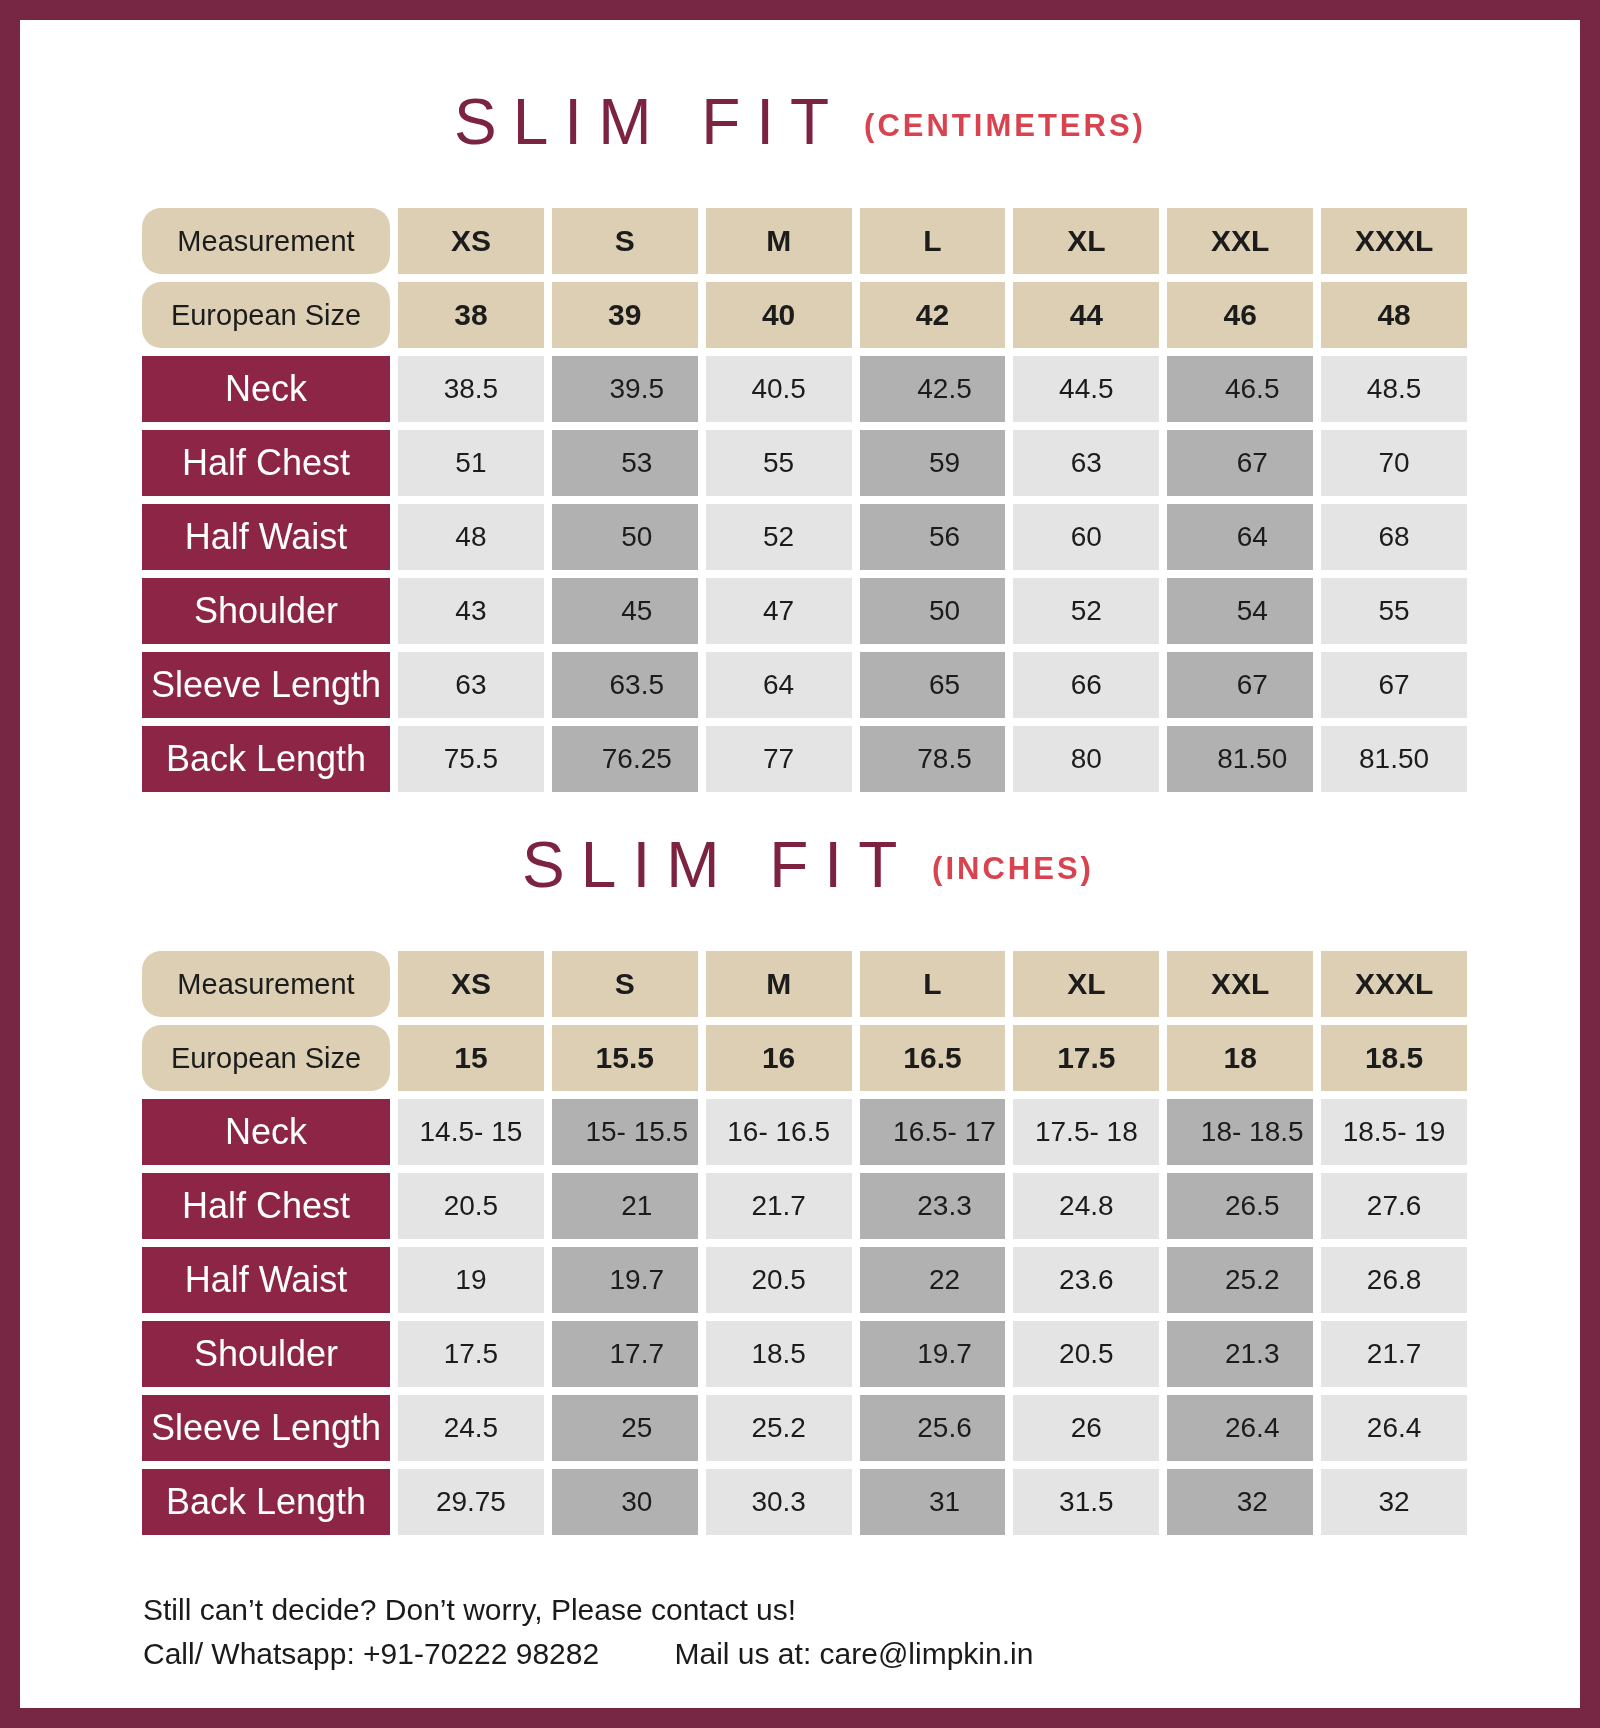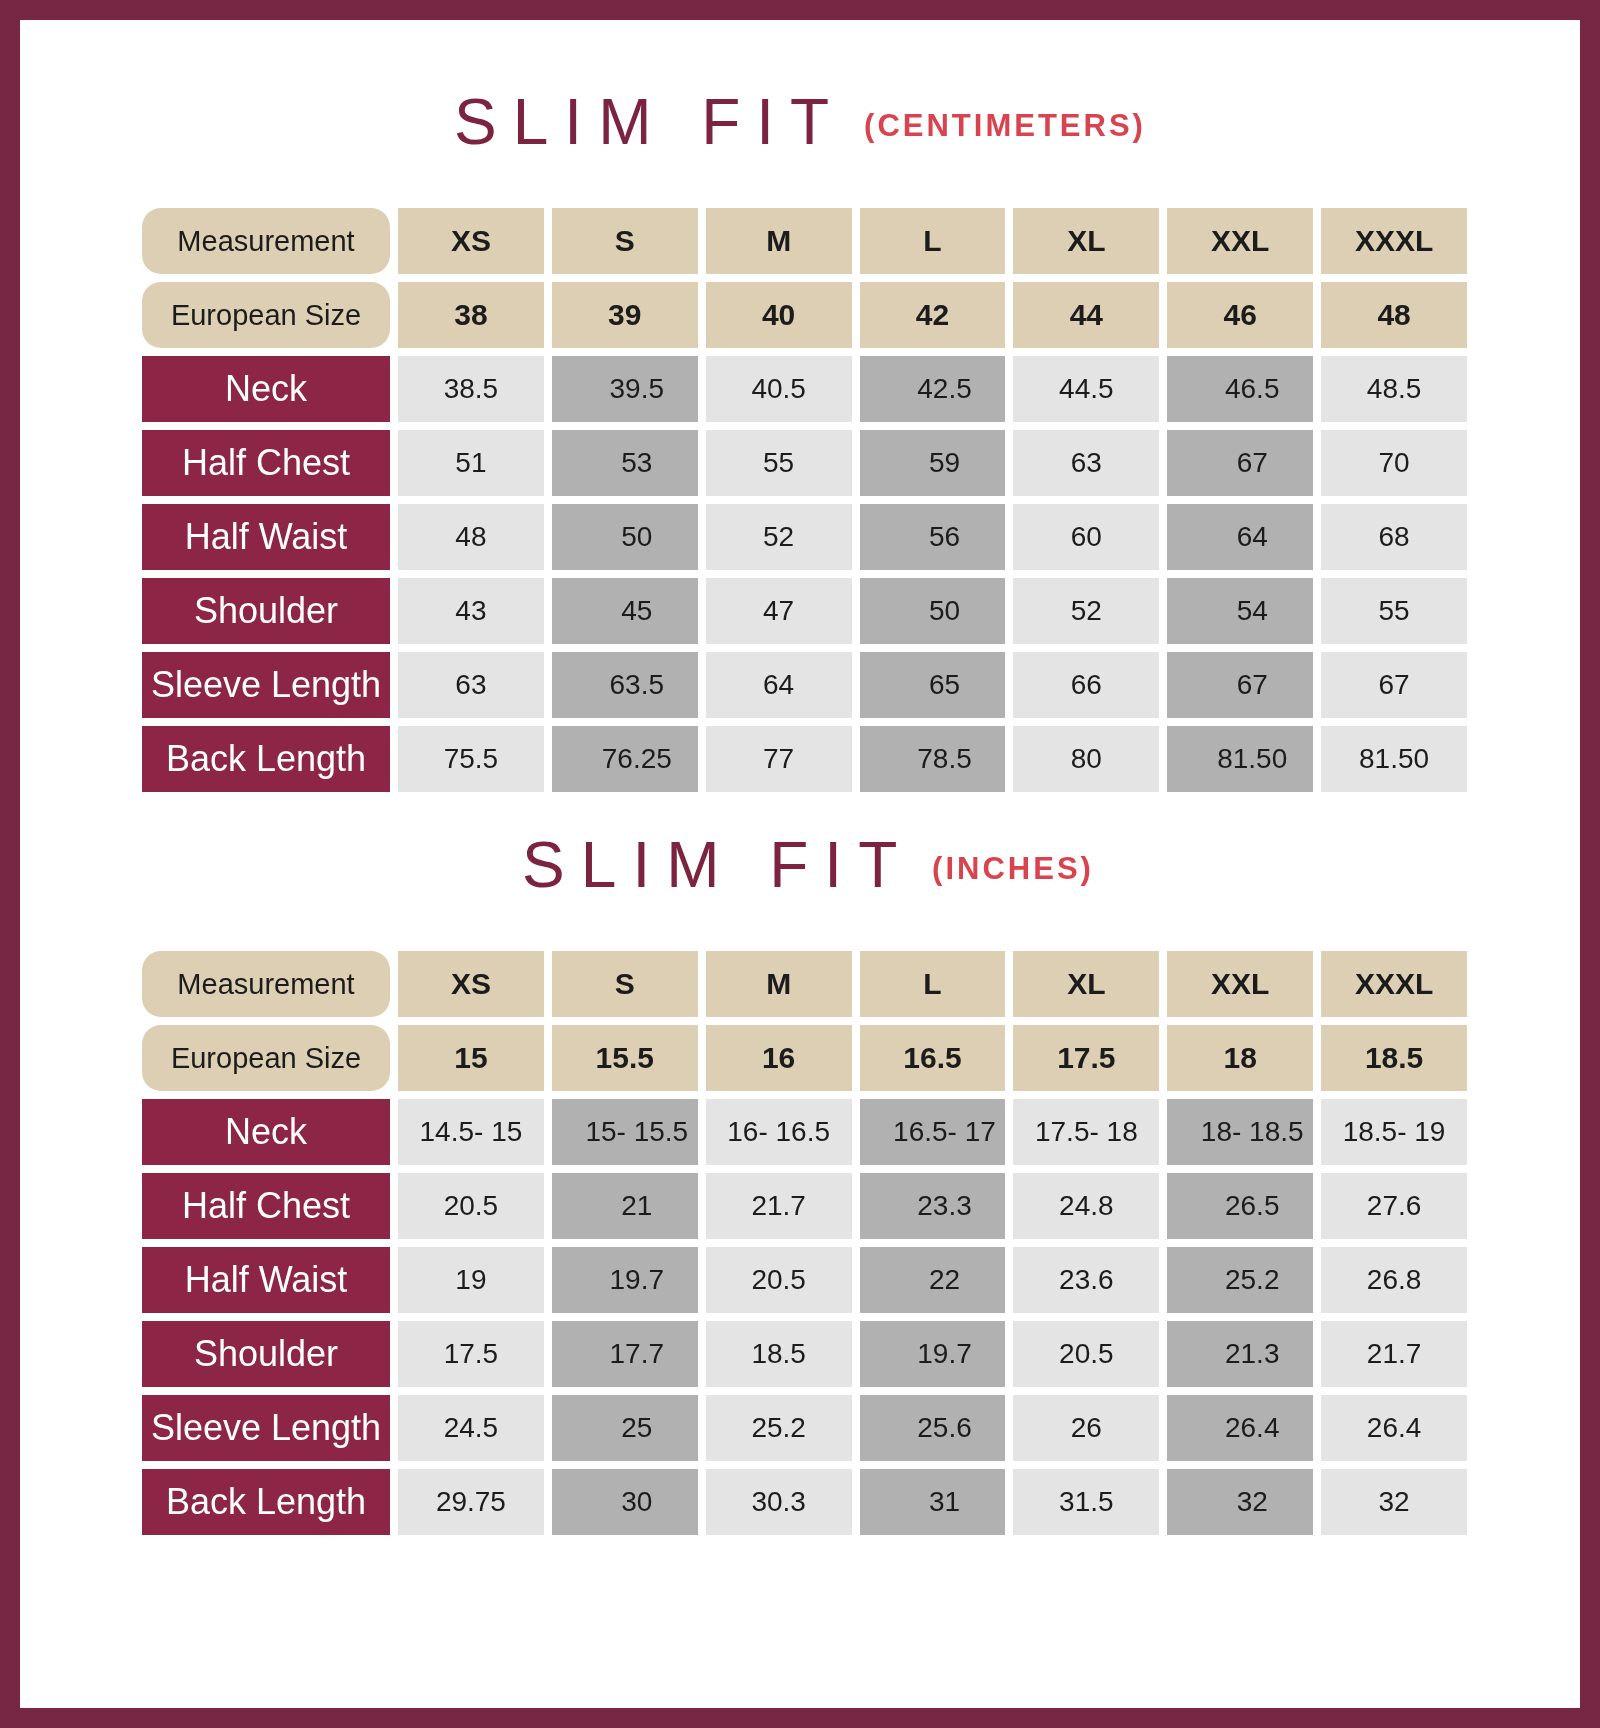--- a/index.html
+++ b/index.html
@@ -216,14 +216,21 @@
       <div class="cell row-label">Back Length</div>
       <div class="cell val light">29.75</div>
       <div class="cell val dark">30</div>
       <div class="cell val light">30.3</div>
       <div class="cell val dark">31</div>
       <div class="cell val light">31.5</div>
       <div class="cell val dark">32</div>
       <div class="cell val light">32</div>
     </div>
 
+  <div class="footer">
+    <div>Still can’t decide? Don’t worry, Please contact us!</div>
+    <div>
+      <span>Call/ Whatsapp: +91-70222 98282</span>
+      <span class="mail-segment">Mail us at: care@limpkin.in</span>
+    </div>
+  </div>
 
 </div>
 
 </body></html>

